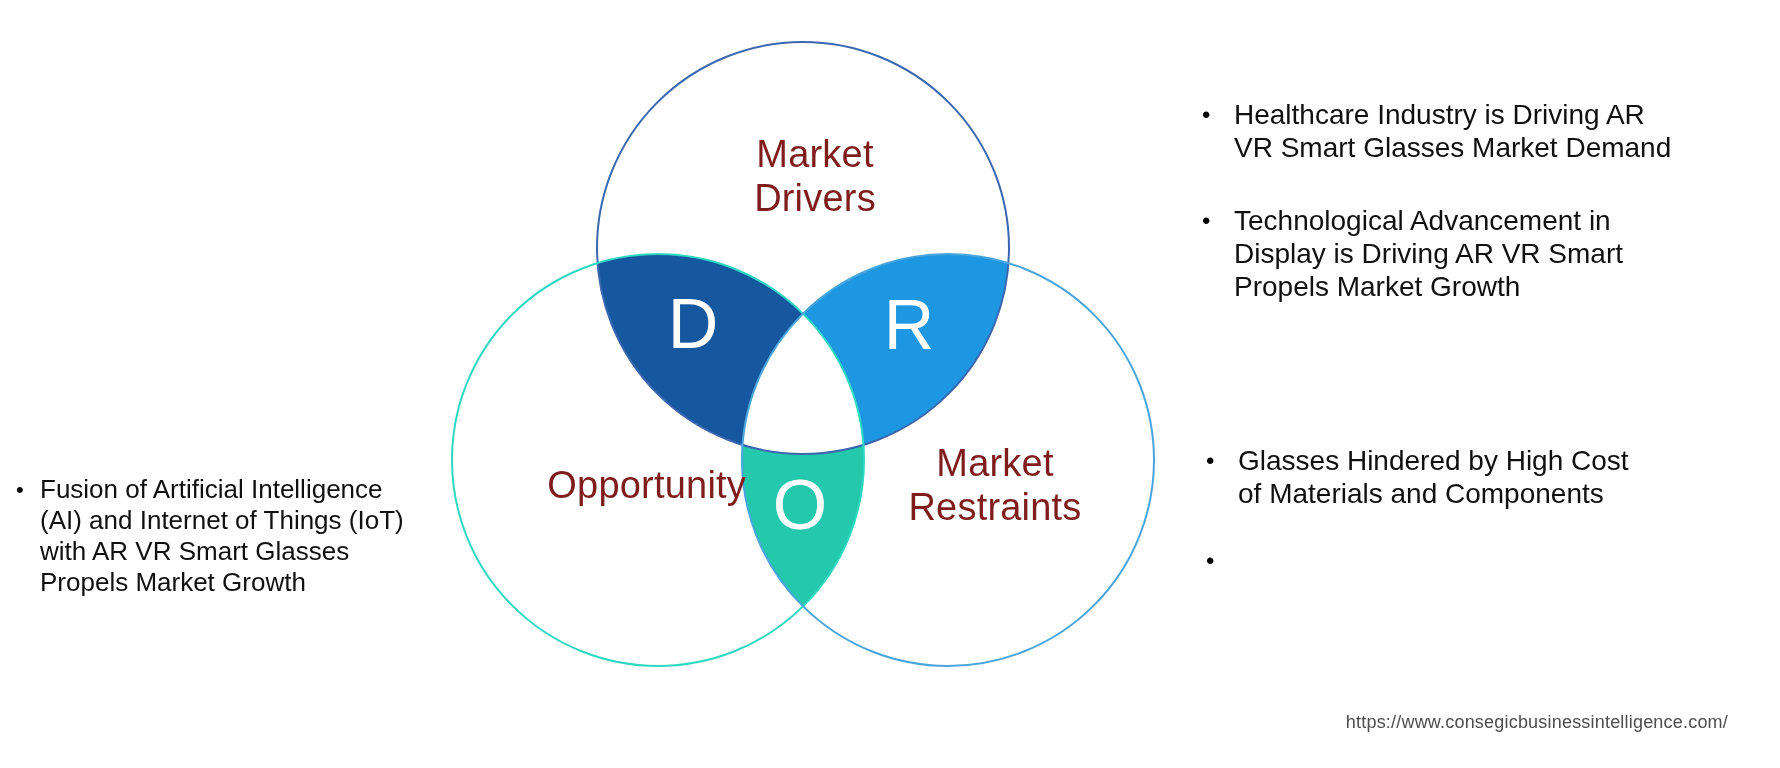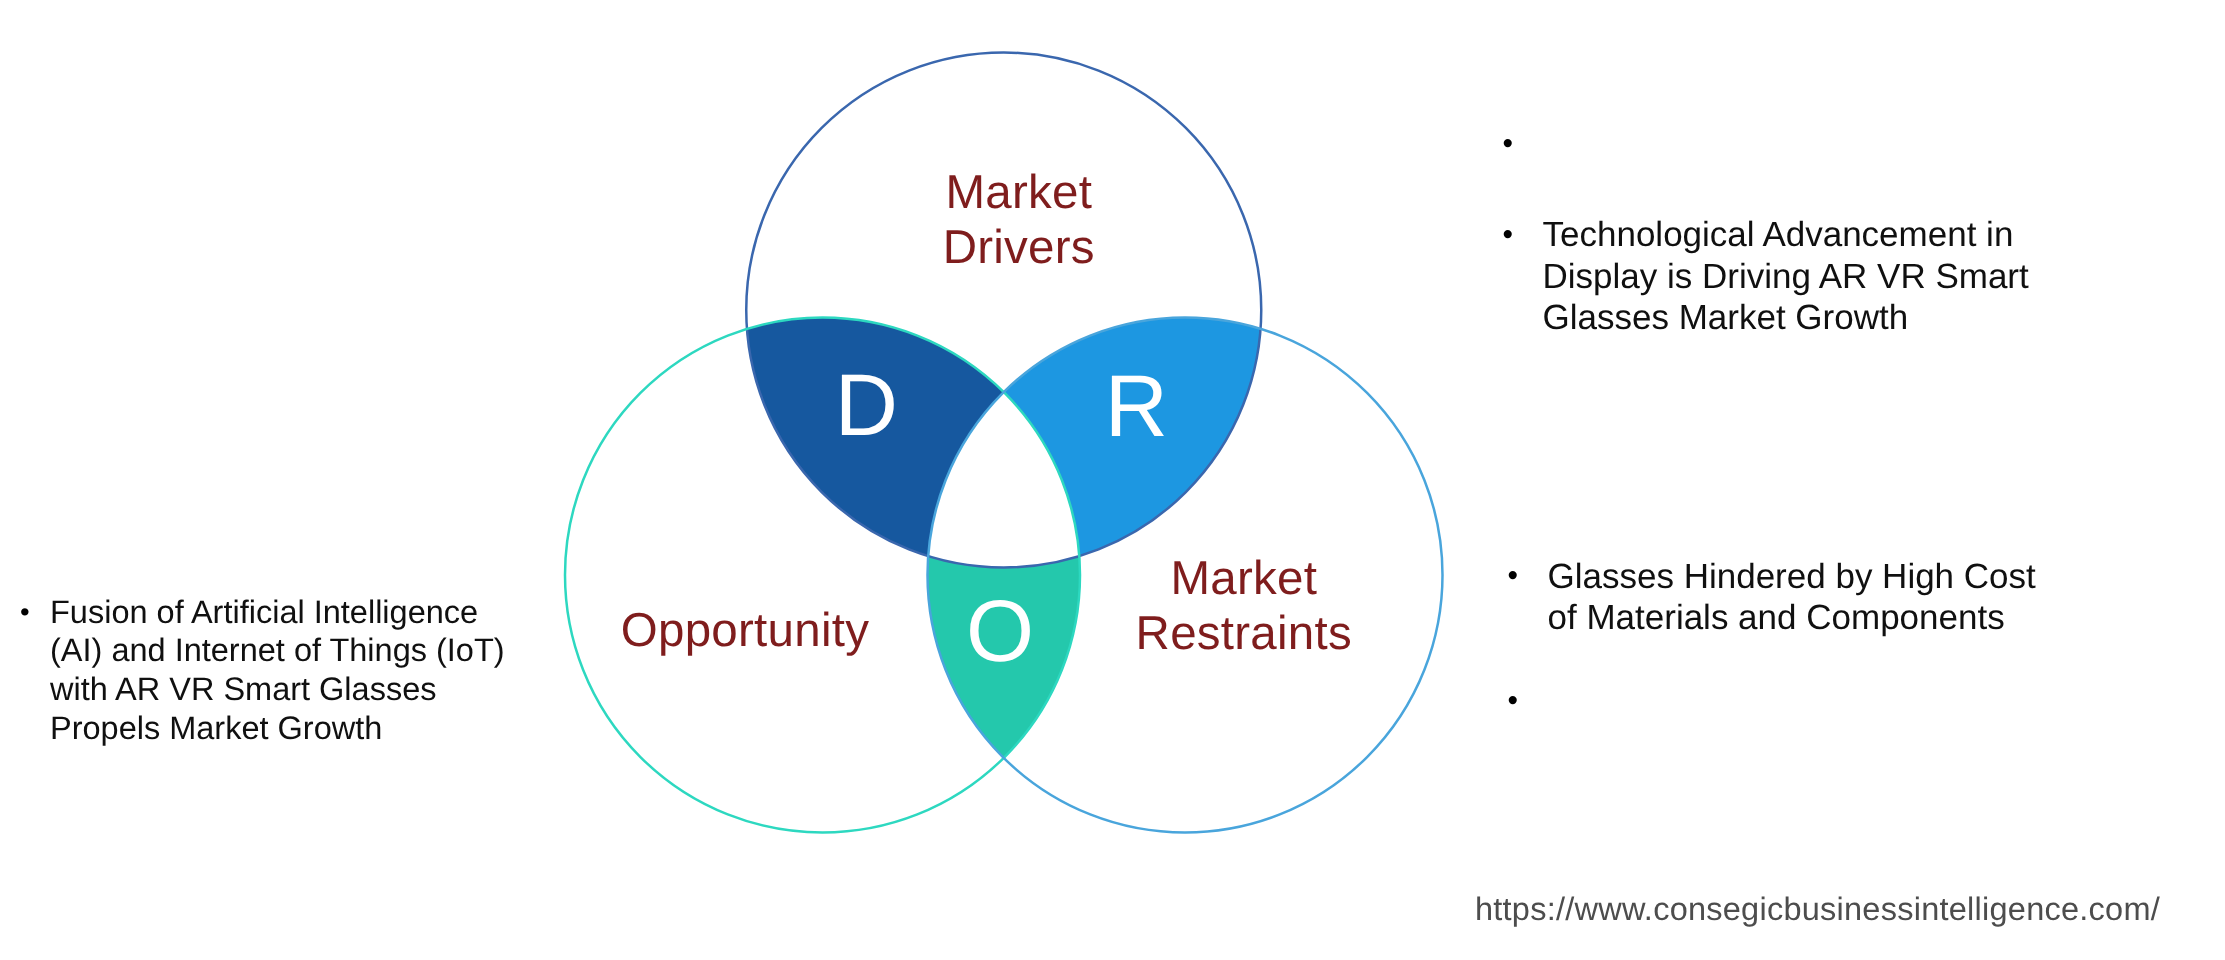--- a/index.html
+++ b/index.html
@@ -34,21 +34,21 @@
   .note-text{white-space:pre-line;color:#101010;}
   .left-block .note{font-size:26px;line-height:31px;}
   .left-block .bullet{width:24px;font-size:22px;}
   .right-block .note{font-size:28px;line-height:33px;}
   .right-block .bullet{width:32px;font-size:24px;}
   .rt-gap{margin-bottom:40px;}
   .rb-gap{margin-bottom:34px;}
   .source-url{
     position:absolute;
     top:712px;right:52px;
-    font-size:26px;
+    font-size:18px;
     color:#4d4d4d;
     letter-spacing:0.2px;
   }
 </style>
 </head>
 <body>
 
 <div class="stage">
 
   <svg class="venn" viewBox="0 0 1780 768">
@@ -61,43 +61,45 @@
     <circle cx="658" cy="460" r="206" fill="none" stroke-width="2" stroke="#2dd8c0"></circle>
     <circle cx="948" cy="460" r="206" fill="none" stroke-width="2" stroke="#49a5dc"></circle>
 
     <text class="overlap-letter" x="693" y="324">D</text>
     <text class="overlap-letter" x="909" y="325">R</text>
     <text class="overlap-letter" x="800" y="505">O</text>
   </svg>
 
   <div class="circle-label" style="left:665px;top:132px;width:300px;">Market
 Drivers</div>
-  <div class="circle-label" style="left:446px;top:483px;width:300px;">Opportunity</div>
+  <div class="circle-label" style="left:446px;top:463px;width:300px;text-align:right;">Opportunity</div>
   <div class="circle-label" style="left:845px;top:441px;width:300px;">Market
 Restraints</div>
 
   <div class="note-block left-block" style="left:16px;top:474px;width:460px;">
     <div class="note">
       <span class="bullet">•</span>
       <span class="note-text">Fusion of Artificial Intelligence
 (AI) and Internet of Things (IoT)
 with AR VR Smart Glasses
 Propels Market Growth</span>
     </div>
   </div>
 
   <div class="note-block right-block" style="left:1202px;top:98px;width:540px;">
     <div class="note rt-gap">
       <span class="bullet">•</span>
+      <span class="note-text">Healthcare Industry is Driving AR
+VR Smart Glasses Market Demand</span>
     </div>
     <div class="note">
       <span class="bullet">•</span>
       <span class="note-text">Technological Advancement in
 Display is Driving AR VR Smart
-Glasses Market Growth</span>
+Propels Market Growth</span>
     </div>
   </div>
 
   <div class="note-block right-block" style="left:1206px;top:444px;width:540px;">
     <div class="note rb-gap">
       <span class="bullet">•</span>
       <span class="note-text">Glasses Hindered by High Cost
 of Materials and Components</span>
     </div>
     <div class="note">

